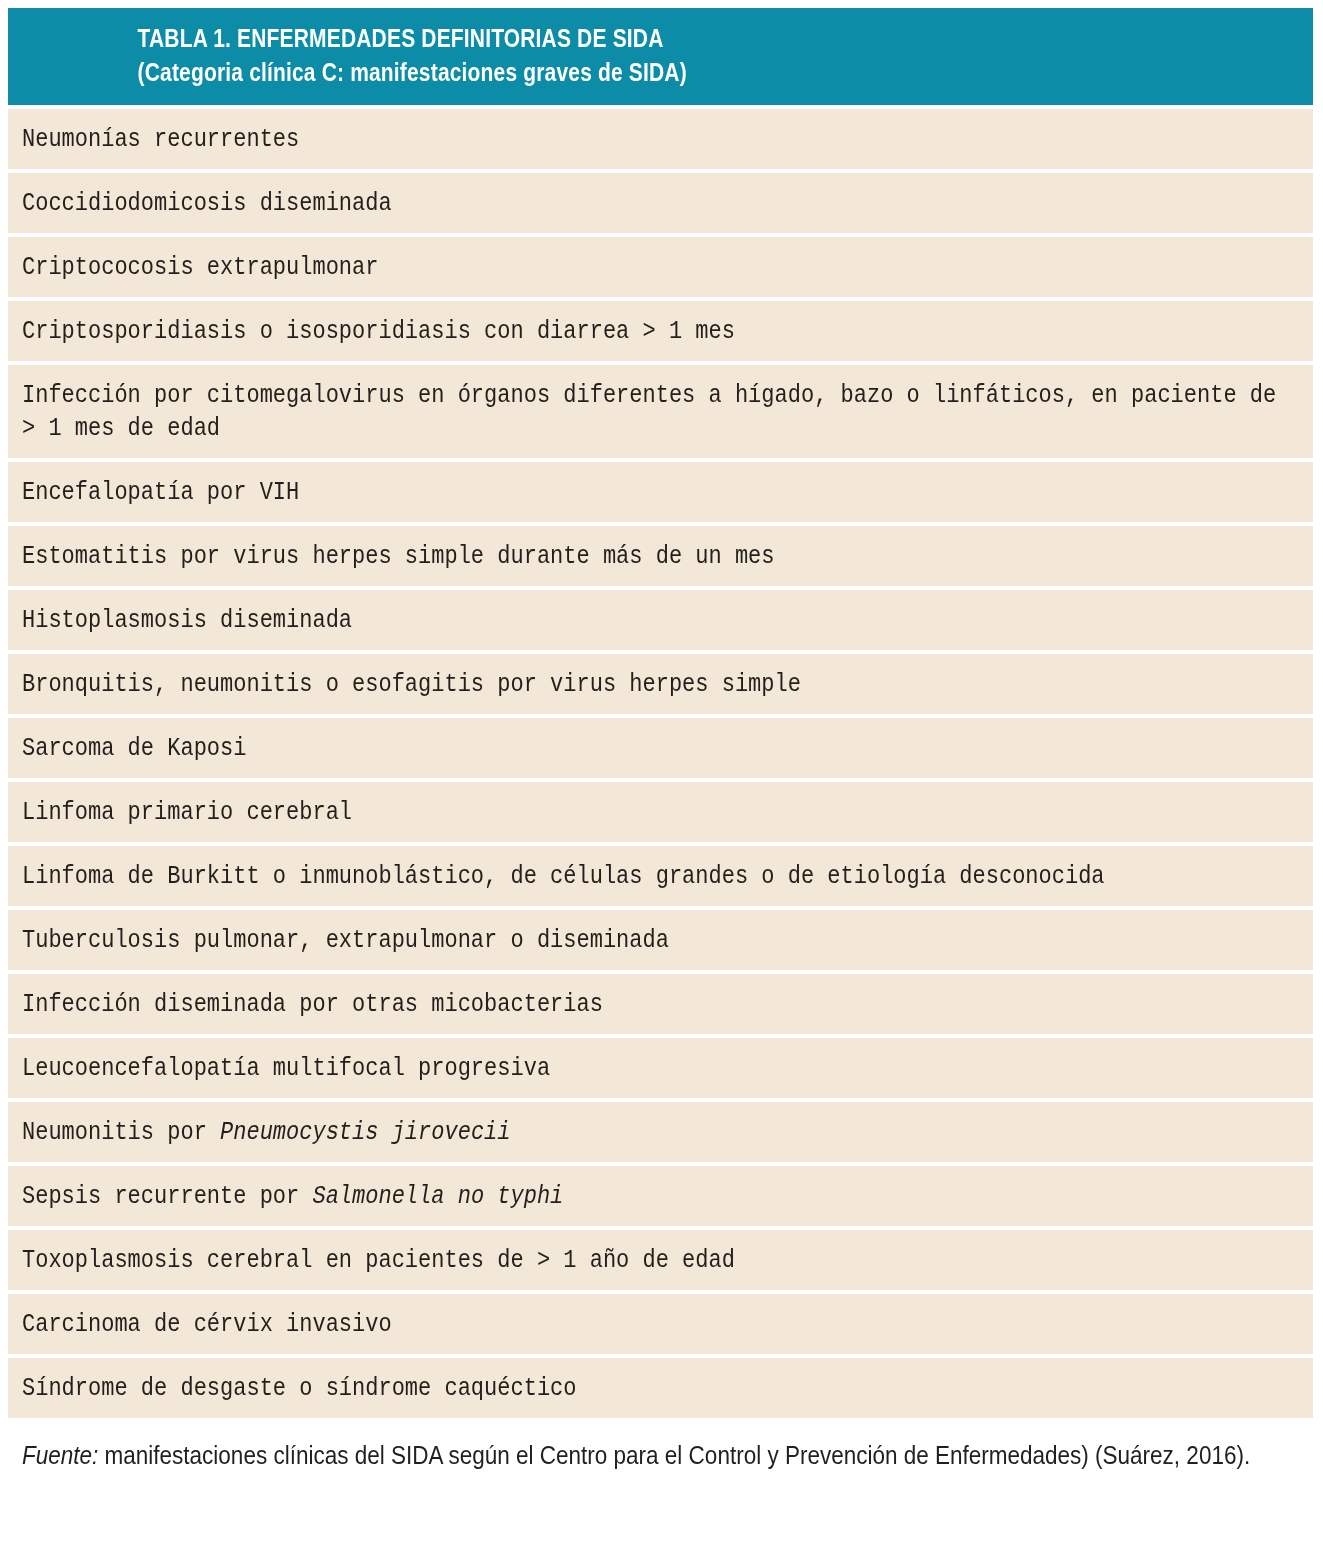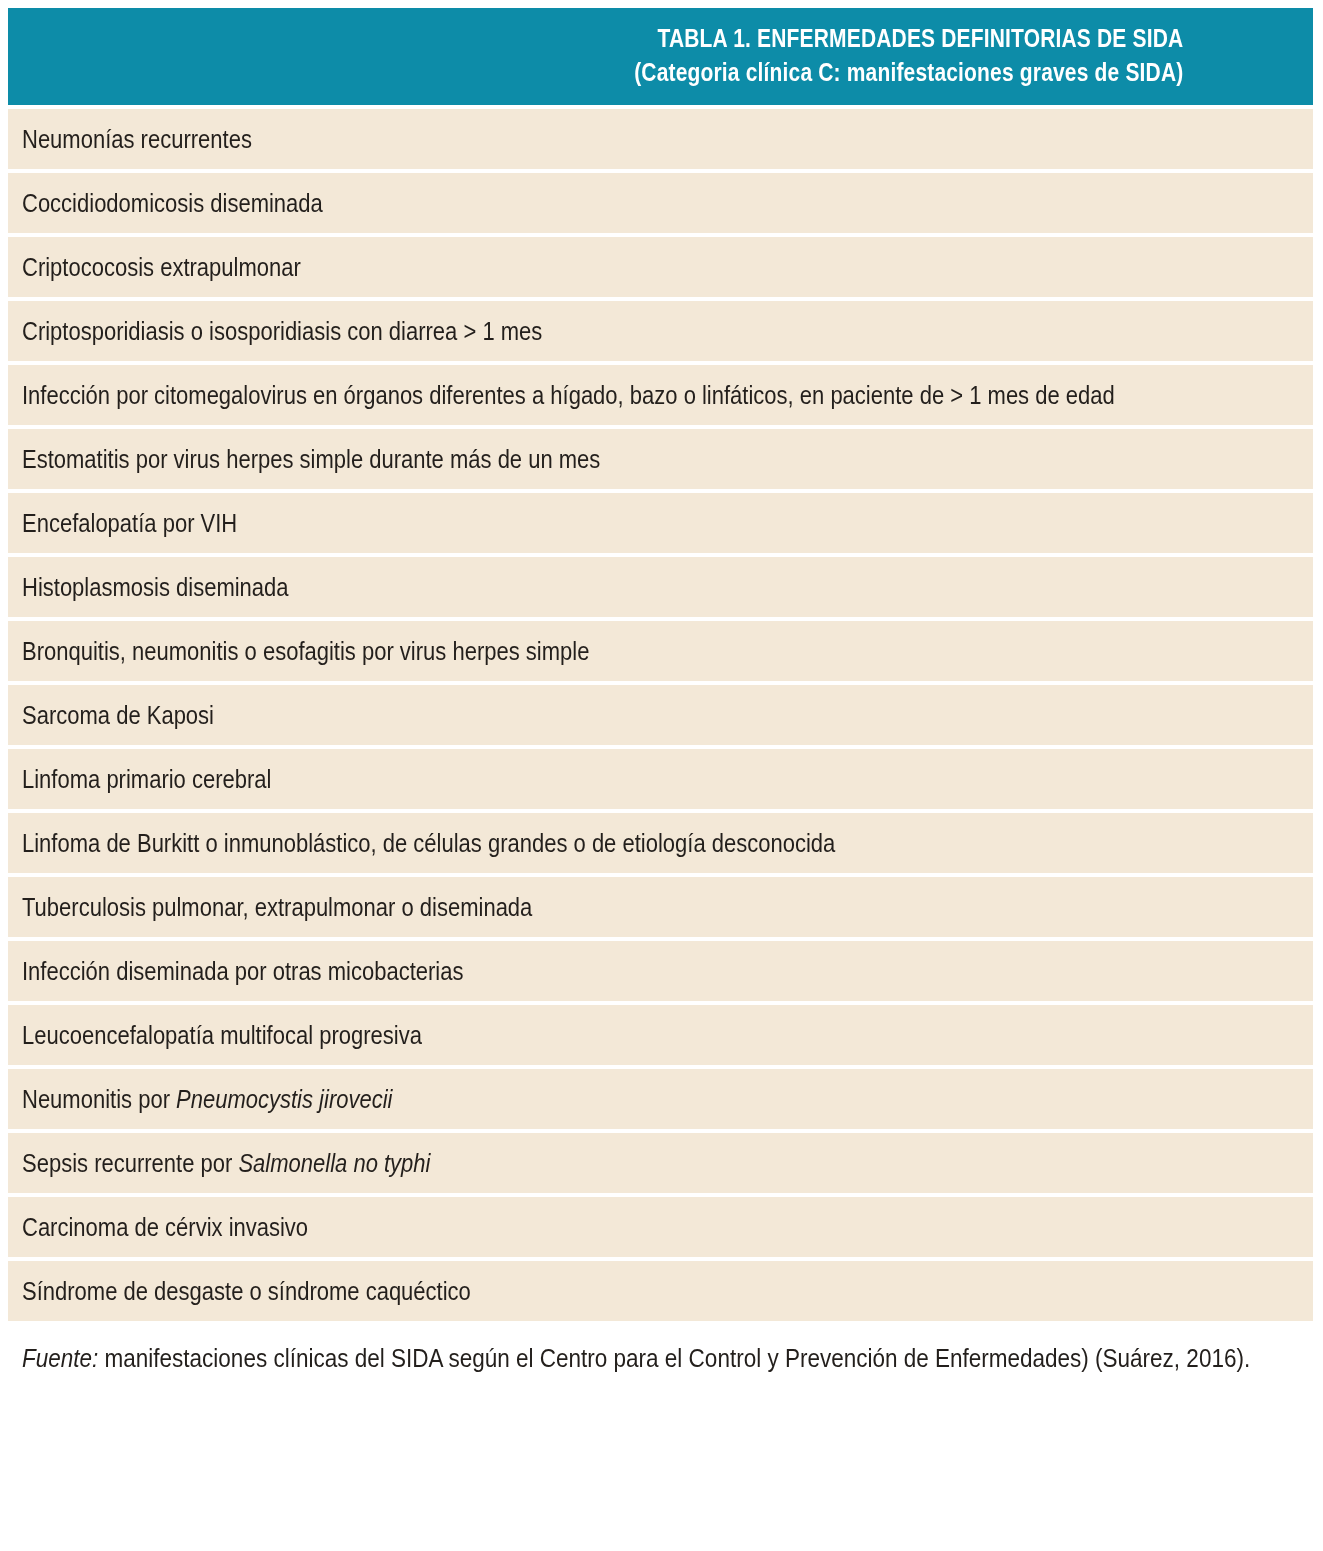--- a/index.html
+++ b/index.html
@@ -22,21 +22,21 @@
     height: 1551px;
     box-sizing: border-box;
     padding: 8px 10px 0 8px;
     background: #ffffff;
   }
 
   
   .table-header {
     background: #0d8ca8;
     color: #ffffff;
-    text-align: right;
+    text-align: left;
     padding: 14px 30px 16px 30px;
     box-sizing: border-box;
   }
   .table-header .title-line {
     display: block;
     font-weight: bold;
     font-size: 25px;
     line-height: 33px;
     letter-spacing: 0.2px;
     white-space: nowrap;
@@ -58,20 +58,21 @@
   .table-body {
     display: block;
     margin-top: 4px;
   }
   .row {
     background: #f3e8d7;
     margin-bottom: 4px;
     padding: 14px 14px 13px 14px;
     box-sizing: border-box;
     min-height: 59px;
+    font-family: Liberation Mono, monospace;
   }
   .row-text {
     display: block;
     font-size: 25px;
     line-height: 33px;
     color: #231f1c;
     transform: scaleX(0.88);
     transform-origin: left center;
     width: 113.6%;
   }
@@ -118,24 +119,24 @@
       <div class="row">
         <span class="row-text">Criptococosis extrapulmonar</span>
       </div>
       <div class="row">
         <span class="row-text">Criptosporidiasis o isosporidiasis con diarrea &gt; 1 mes</span>
       </div>
       <div class="row">
         <span class="row-text">Infección por citomegalovirus en órganos diferentes a hígado, bazo o linfáticos, en paciente de &gt; 1 mes de edad</span>
       </div>
       <div class="row">
-        <span class="row-text">Estomatitis por virus herpes simple durante más de un mes</span>
+        <span class="row-text">Encefalopatía por VIH</span>
       </div>
       <div class="row">
-        <span class="row-text">Encefalopatía por VIH</span>
+        <span class="row-text">Estomatitis por virus herpes simple durante más de un mes</span>
       </div>
       <div class="row">
         <span class="row-text">Histoplasmosis diseminada</span>
       </div>
       <div class="row">
         <span class="row-text">Bronquitis, neumonitis o esofagitis por virus herpes simple</span>
       </div>
       <div class="row">
         <span class="row-text">Sarcoma de Kaposi</span>
       </div>
@@ -154,20 +155,23 @@
       <div class="row">
         <span class="row-text">Leucoencefalopatía multifocal progresiva</span>
       </div>
       <div class="row">
         <span class="row-text">Neumonitis por <i>Pneumocystis jirovecii</i></span>
       </div>
       <div class="row">
         <span class="row-text">Sepsis recurrente por <i>Salmonella no typhi</i></span>
       </div>
       <div class="row">
+        <span class="row-text">Toxoplasmosis cerebral en pacientes de &gt; 1 año de edad</span>
+      </div>
+      <div class="row">
         <span class="row-text">Carcinoma de cérvix invasivo</span>
       </div>
       <div class="row">
         <span class="row-text">Síndrome de desgaste o síndrome caquéctico</span>
       </div>
     </div>
 
   <div class="source-note">
     <span class="source-text"><i>Fuente:</i> manifestaciones clínicas del SIDA según el Centro para el Control y Prevención de Enfermedades) (Suárez, 2016).</span>
   </div>

